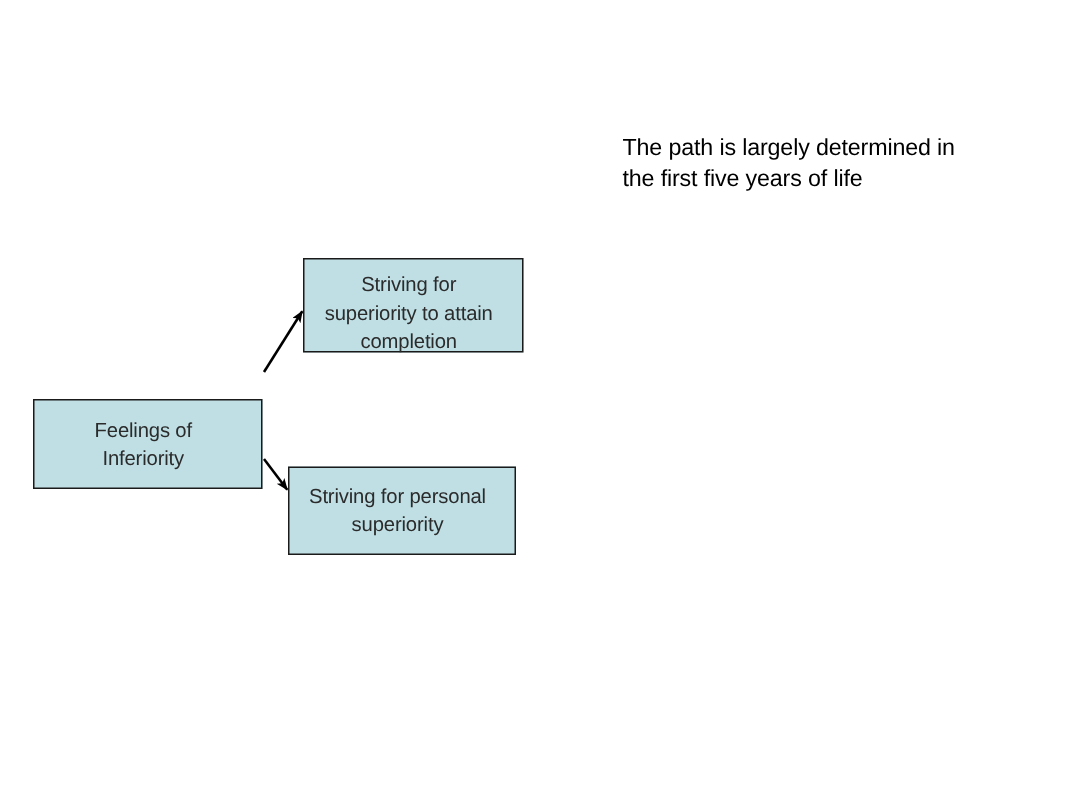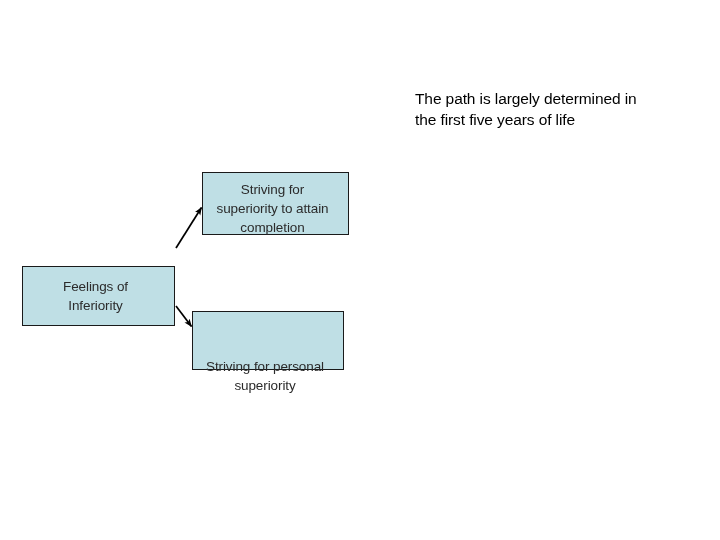--- a/index.html
+++ b/index.html
@@ -67,21 +67,20 @@
   }
   
   #node-personal-superiority {
     left: 192px;
     top: 311px;
     width: 152px;
     height: 59px;
   }
   #node-personal-superiority .node-label {
     top: 9px;
-    margin-top: 36px;
   }
   #connectors {
     position: absolute;
     left: 0;
     top: 0;
     width: 720px;
     height: 540px;
     pointer-events: none;
   }
 </style>

